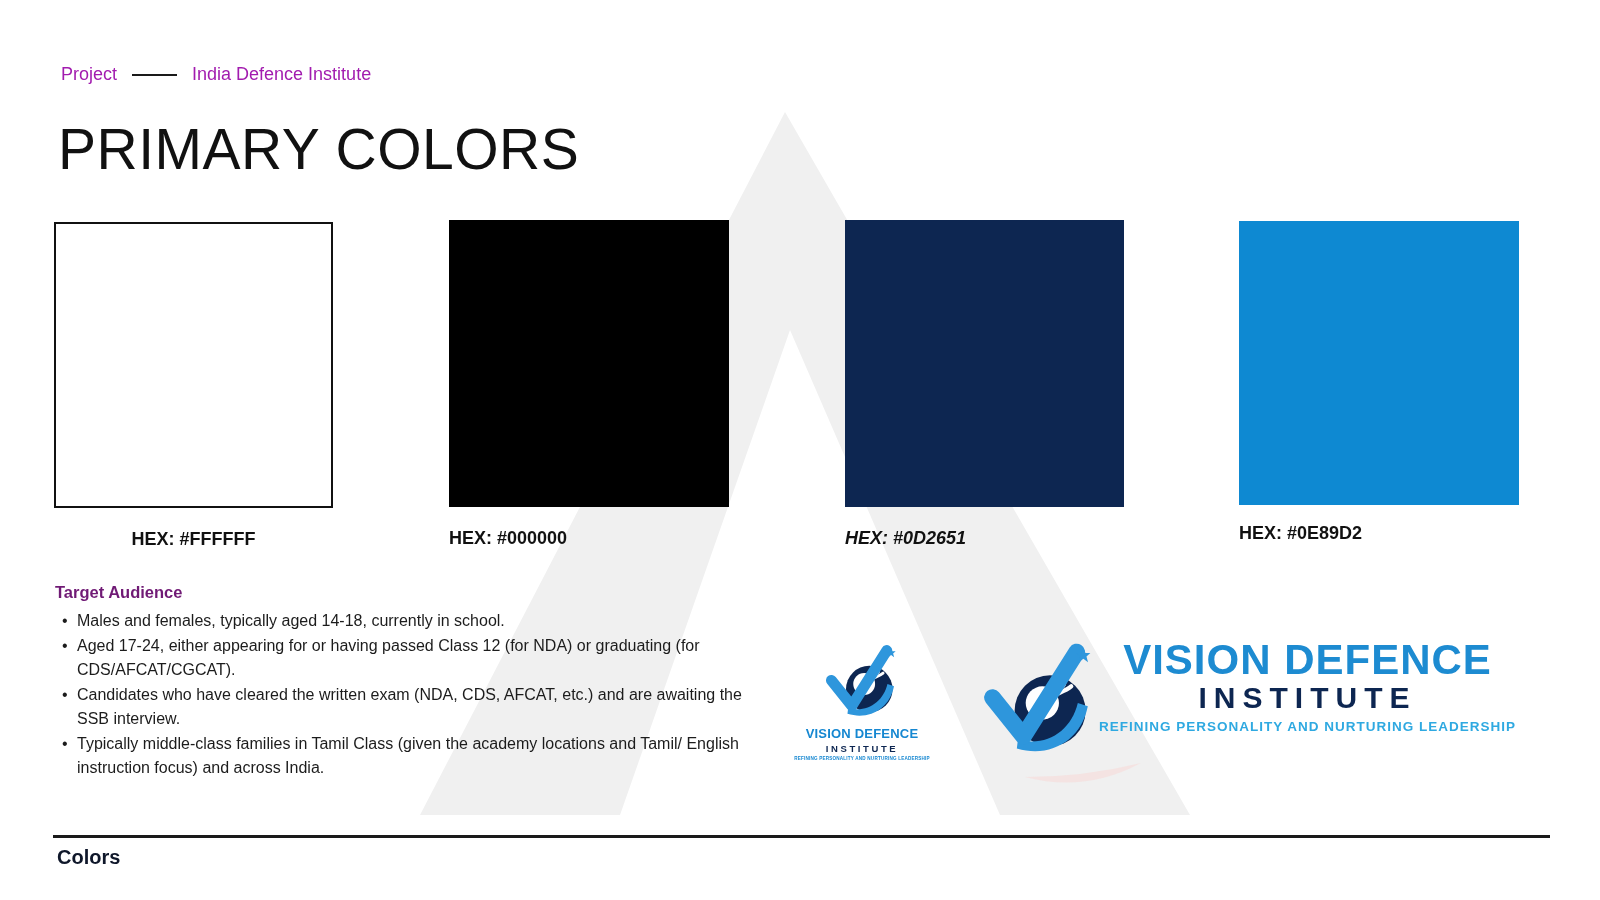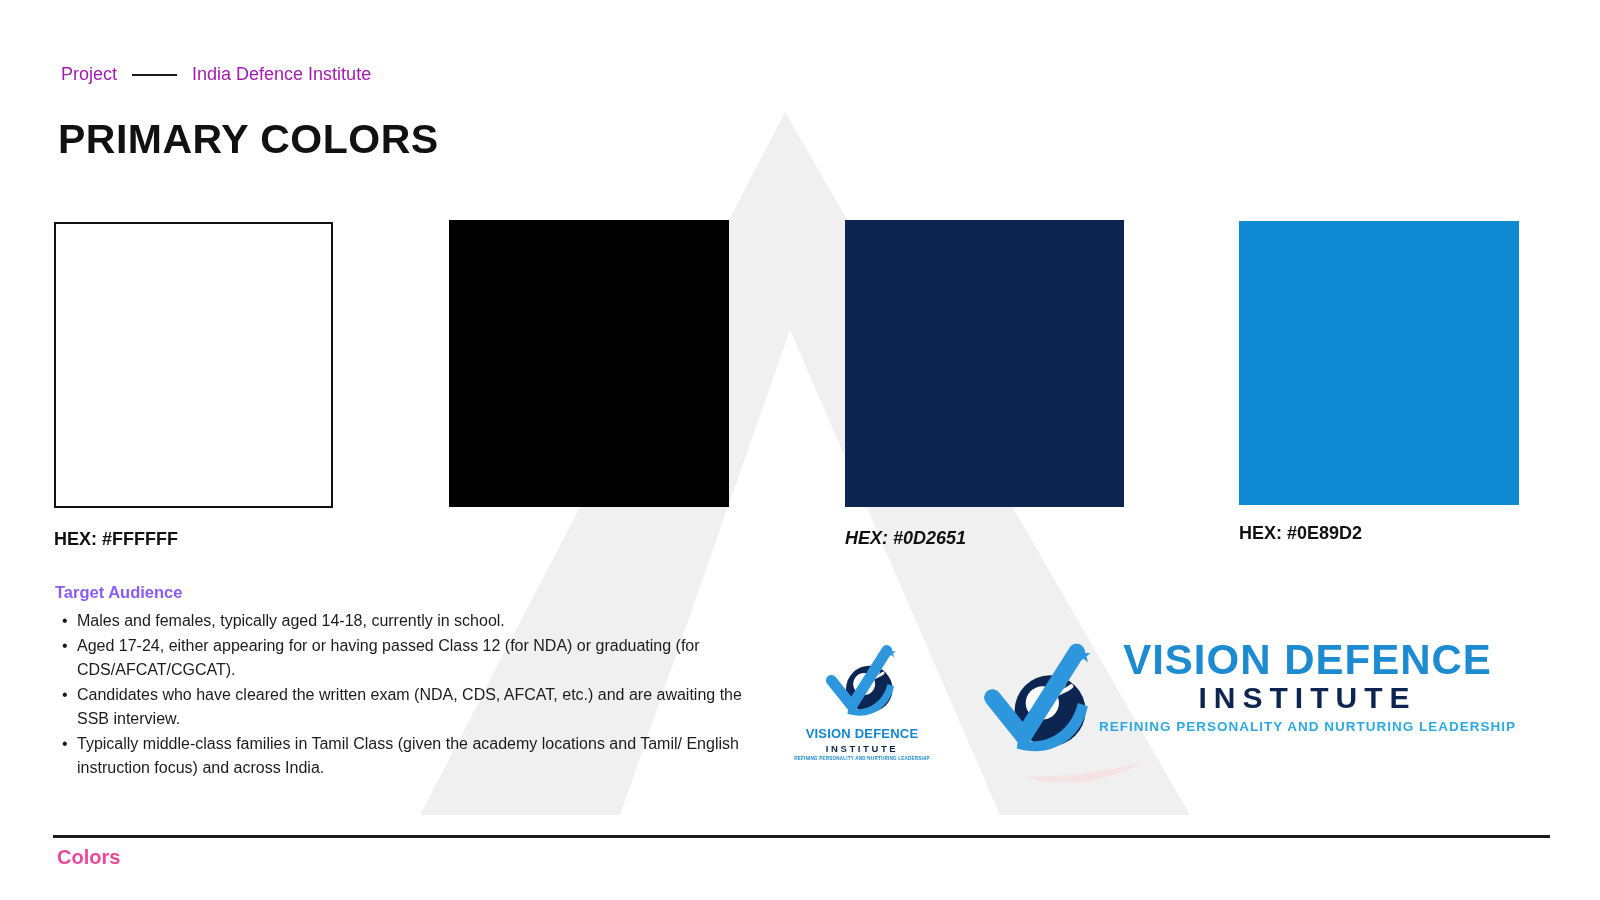--- a/index.html
+++ b/index.html
@@ -18,43 +18,43 @@
     z-index: 0; pointer-events: none;
   }
   
   .project-row {
     position: absolute; left: 61px; top: 64px; z-index: 2;
     display: flex; align-items: center; font-size: 18px; color: #a21caf;
   }
   .project-dash { width: 45px; height: 2px; background: #1a1a1a; margin: 0 15px; }
   .page-title {
     position: absolute; left: 58px; top: 116px; z-index: 2;
-    font-size: 41px; font-weight: 700; letter-spacing: 0.5px; color: #111;
+    font-size: 57px; font-weight: 400; letter-spacing: 0.5px; color: #111;
   }
   
   .swatch { position: absolute; z-index: 2; }
   .swatch-box { display: block; }
   .swatch-box.bordered { border: 2px solid #111; background: #fff; }
   .swatch-label { font-size: 18px; font-weight: 600; color: #111; }
-  .swatch-1 { left: 54px;  top: 222px; }
+  .swatch-1 { left: 54px;  top: 222px; text-align: center; }
   .swatch-2 { left: 449px; top: 220px; }
   .swatch-3 { left: 845px; top: 220px; font-style: italic; }
   .swatch-4 { left: 1239px;top: 221px; }
   .swatch-1 .swatch-box { width: 279px; height: 286px; }
   .swatch-2 .swatch-box { width: 280px; height: 287px; }
   .swatch-3 .swatch-box { width: 279px; height: 287px; }
   .swatch-4 .swatch-box { width: 280px; height: 284px; }
   .swatch-1 .swatch-label, .swatch-2 .swatch-label, .swatch-3 .swatch-label { margin-top: 21px; }
   .swatch-4 .swatch-label { margin-top: 18px; }
   
   .audience {
     position: absolute; left: 55px; top: 583px; width: 706px; z-index: 2;
     font-size: 16px; color: #1c1c1c;
   }
-  .audience-heading { font-size: 16.5px; font-weight: 700; color: #8b5cf6; margin-bottom: 7px; }
+  .audience-heading { font-size: 16.5px; font-weight: 700; color: #701a75; margin-bottom: 7px; }
   .audience-list { list-style: none; }
   .audience-list li {
     position: relative; padding-left: 22px; line-height: 24.5px;
   }
   .audience-list li::before {
     content: "•"; position: absolute; left: 7px; top: 0; color: #1c1c1c;
   }
   
   .logo-small {
     position: absolute; left: 797px; top: 644px; width: 130px; z-index: 2;
@@ -68,21 +68,21 @@
     position: absolute; left: 983px; top: 638px; z-index: 2;
     display: flex; align-items: flex-start;
   }
   .logo-large .logo-mark { width: 112px; height: 122px; margin-top: 4px; }
   .logo-large .logo-text { display: flex; flex-direction: column; align-items: center; margin-left: 4px; }
   .logo-large .logo-name { font-size: 42px; font-weight: 700; letter-spacing: 1px; line-height: 44px; white-space: nowrap; }
   .logo-large .logo-sub { font-size: 30px; font-weight: 700; letter-spacing: 7px; color: #0D2651; line-height: 31px; white-space: nowrap; }
   .logo-large .logo-tagline { font-size: 13.5px; font-weight: 700; letter-spacing: 1px; margin-top: 6px; white-space: nowrap; }
   
   .footer-rule { position: absolute; left: 53px; top: 835px; width: 1497px; height: 3px; background: #1a1a1a; z-index: 2; }
-  .footer-label { position: absolute; left: 57px; top: 846px; z-index: 2; font-size: 20px; font-weight: 600; color: #ec4899; }
+  .footer-label { position: absolute; left: 57px; top: 846px; z-index: 2; font-size: 20px; font-weight: 600; color: #0f172a; }
 </style>
 </head>
 <body>
 
 <svg class="watermark" viewBox="0 0 1600 900">
   <path d="M785,112 L1190,815 L1000,815 L790,330 L620,815 L420,815 Z" fill="#F0F0F0"></path>
   <path d="M1025,777 Q1085,793 1141,763 Q1084,777 1025,777 Z" fill="#F4E1DF" opacity="0.85"></path>
 </svg>
 
 <div class="project-row">
@@ -91,20 +91,21 @@
   <span>India Defence Institute</span>
 </div>
 <div class="page-title">PRIMARY COLORS</div>
 
 <div class="swatch swatch-1">
   <div class="swatch-box bordered" style="background: rgb(255, 255, 255);"></div>
   <div class="swatch-label">HEX: #FFFFFF</div>
 </div>
 <div class="swatch swatch-2">
   <div class="swatch-box" style="background: rgb(0, 0, 0);"></div>
+  <div class="swatch-label">HEX: #000000</div>
 </div>
 <div class="swatch swatch-3">
   <div class="swatch-box" style="background: rgb(13, 38, 81);"></div>
   <div class="swatch-label">HEX: #0D2651</div>
 </div>
 <div class="swatch swatch-4">
   <div class="swatch-box" style="background: rgb(14, 137, 210);"></div>
   <div class="swatch-label">HEX: #0E89D2</div>
 </div>
 

